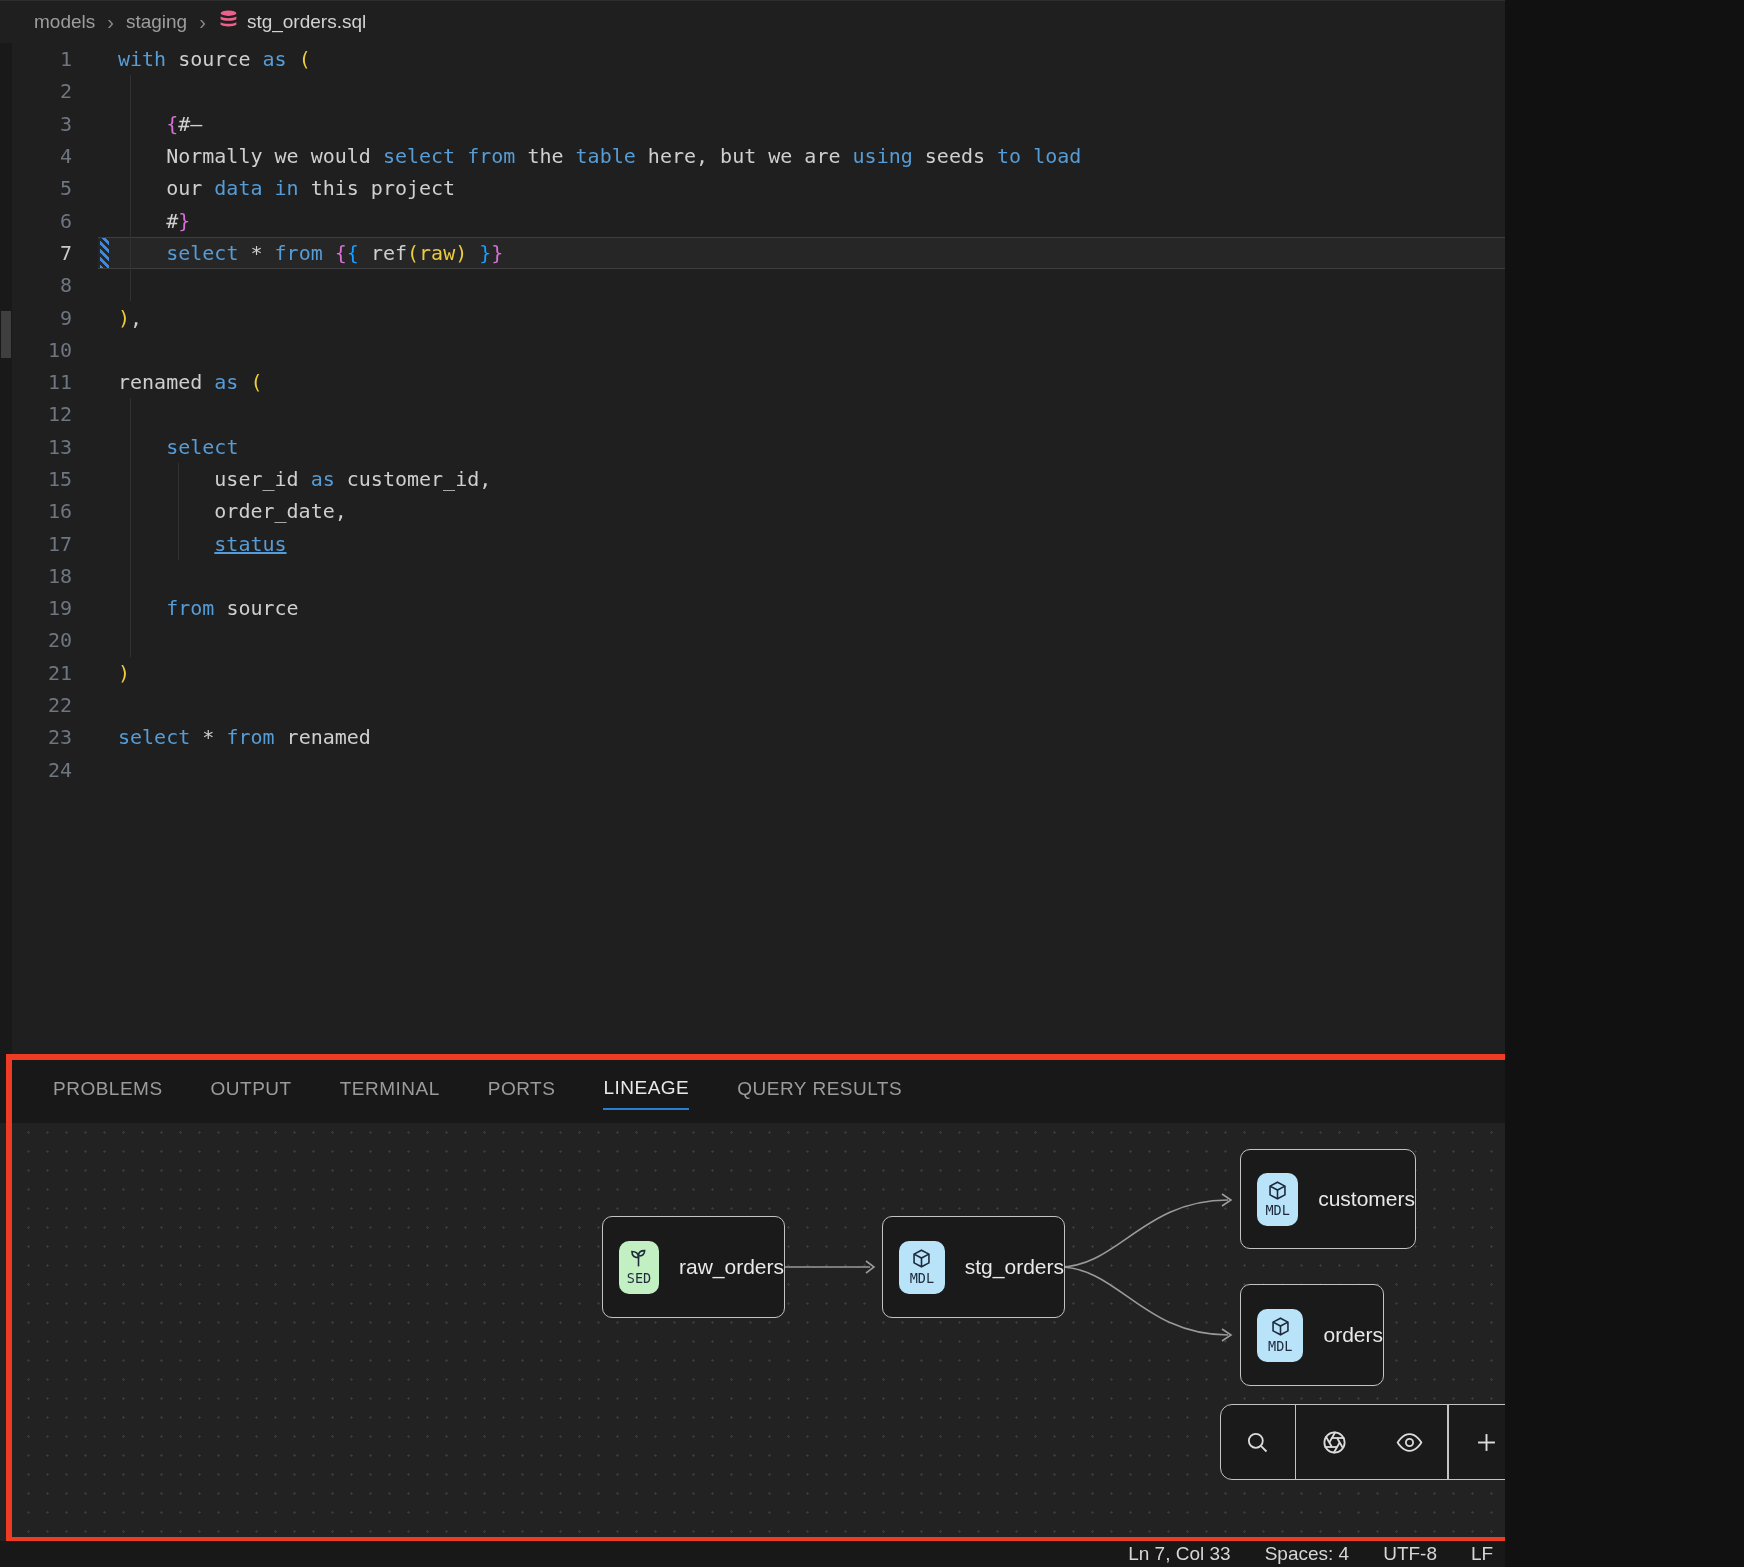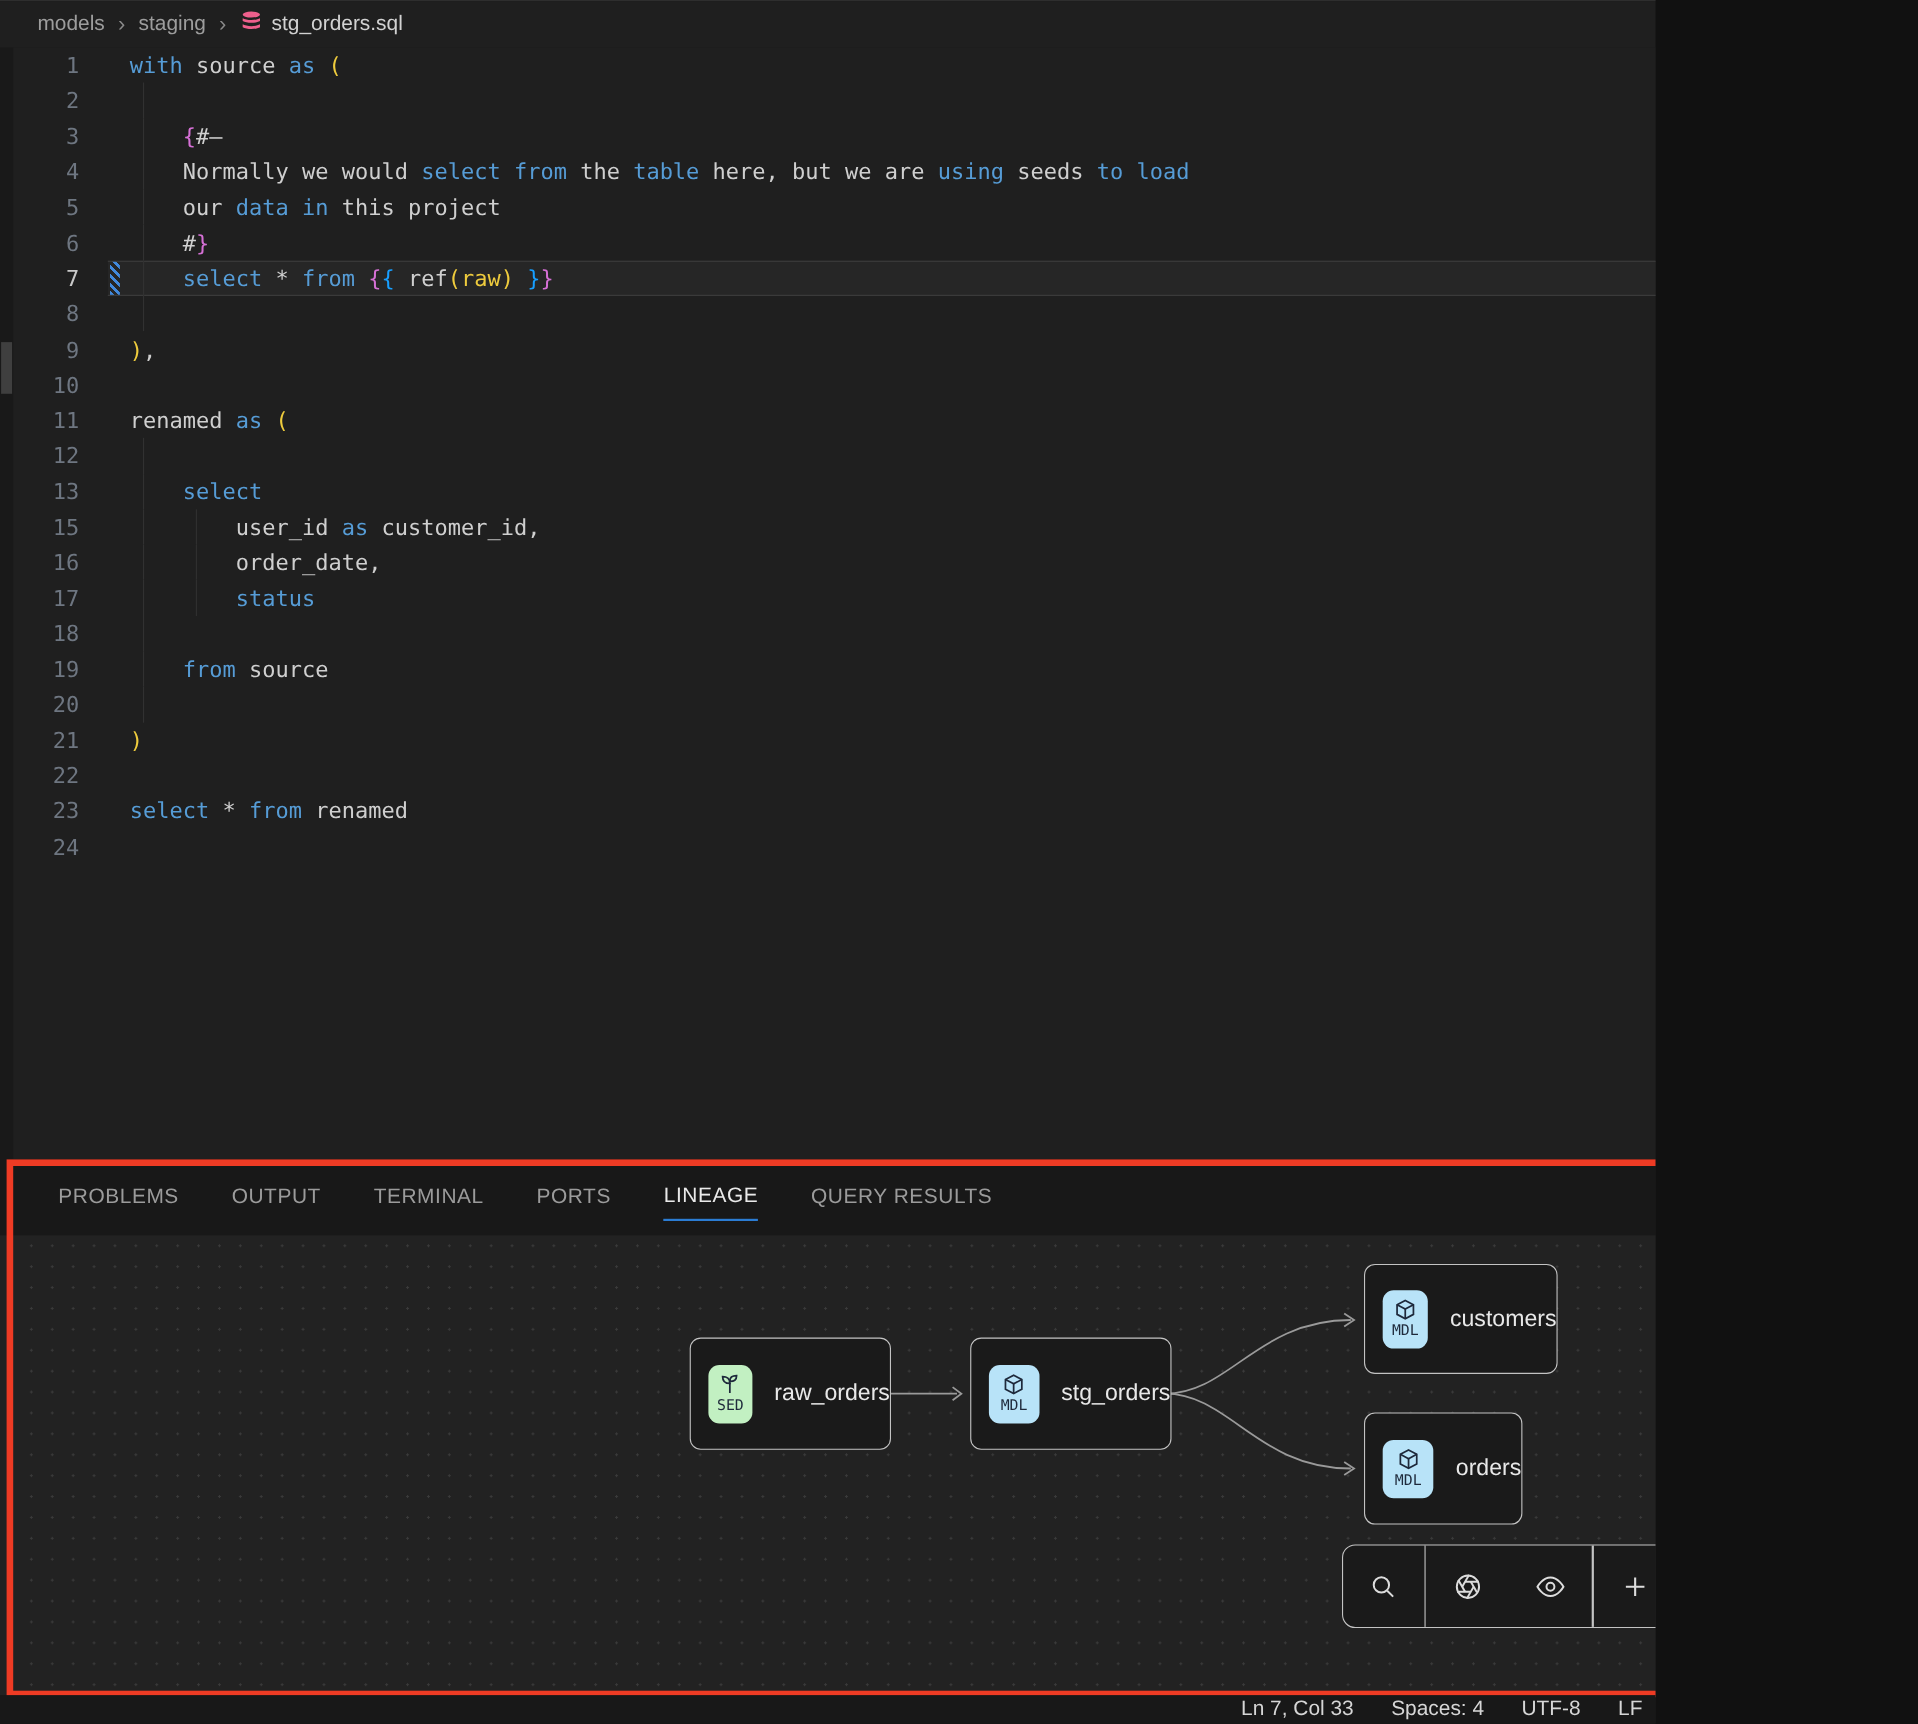--- a/index.html
+++ b/index.html
@@ -189,21 +189,21 @@
         <div class="code-row">
           <div class="guide" style="left: 130px;"></div>
           <div class="guide" style="left: 178.2px;"></div>
           <div class="ln">16</div>
           <div class="ltext"><span style="color: rgb(207, 207, 207);">        order_date,</span></div>
         </div>
         <div class="code-row">
           <div class="guide" style="left: 130px;"></div>
           <div class="guide" style="left: 178.2px;"></div>
           <div class="ln">17</div>
-          <div class="ltext"><span style="color: rgb(207, 207, 207);">        </span><span style="color: rgb(86, 156, 214);">status</span></div>
+          <div class="ltext"><span style="color: rgb(207, 207, 207);">        </span><span style="color: rgb(86, 156, 214); text-decoration: underline;">status</span></div>
         </div>
         <div class="code-row">
           <div class="guide" style="left: 130px;"></div>
           <div class="ln">18</div>
           <div class="ltext"></div>
         </div>
         <div class="code-row">
           <div class="guide" style="left: 130px;"></div>
           <div class="ln">19</div>
           <div class="ltext"><span style="color: rgb(207, 207, 207);">    </span><span style="color: rgb(86, 156, 214);">from</span><span style="color: rgb(207, 207, 207);"> source</span></div>
@@ -379,21 +379,21 @@
         <g fill="none" stroke="#9a9a9a" stroke-width="1.6">
           <path d="M778 144 L870 144"></path>
           <path d="M866 138 L874 144 L866 150"></path>
           <path d="M1059 144 C1118 144 1143 77 1228 77"></path>
           <path d="M1222 71 L1231 77 L1222 83"></path>
           <path d="M1059 144 C1118 144 1143 212 1228 212"></path>
           <path d="M1222 206 L1231 212 L1222 218"></path>
         </g>
       </svg>
 
-      <div class="lg-node" style="left:627px; top:93px; width:183px; height:102px;">
+      <div class="lg-node" style="left:602px; top:93px; width:183px; height:102px;">
         <span class="lg-badge badge-seed">
           <svg width="21" height="21" viewBox="0 0 24 24" fill="none" stroke="#1e293b" stroke-width="1.8">
             <path d="M12 21 V10"></path>
             <path d="M12 11 C12 6 9 4 4.5 4 C4.5 9 8 11 12 11 Z"></path>
             <path d="M12 8.5 C12 5 14.5 3 19 3 C19 7.5 16 9 12 9"></path>
           </svg>
           <span class="blabel">SED</span>
         </span>
         <span class="lg-label">raw_orders</span>
       </div>

